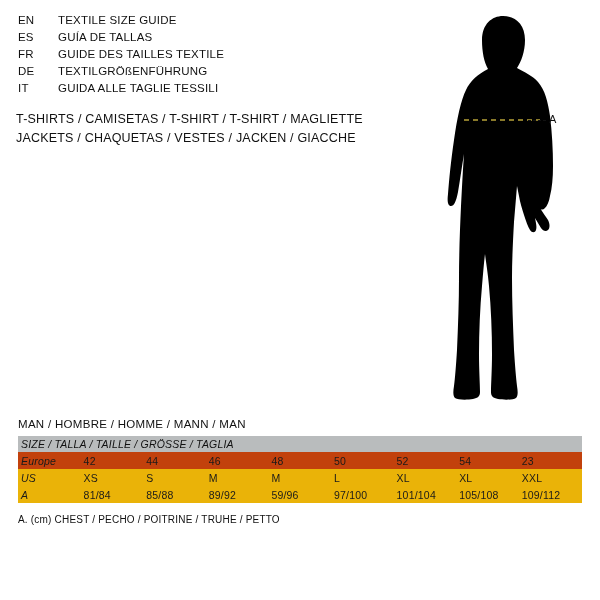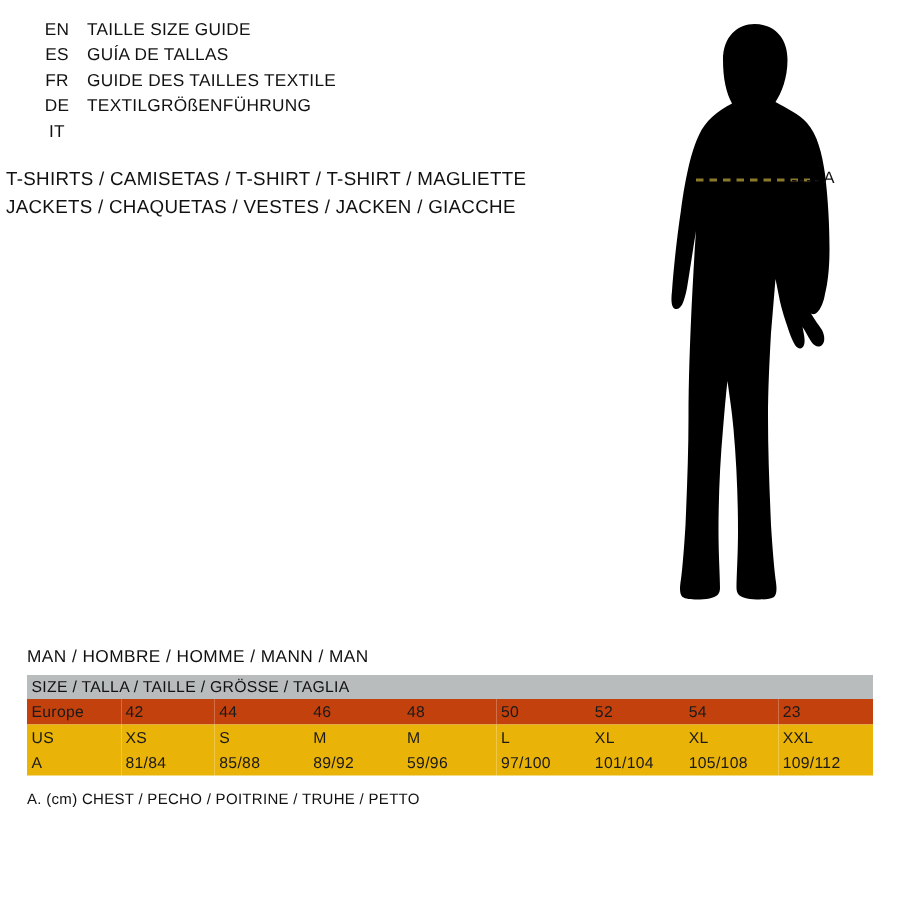--- a/index.html
+++ b/index.html
@@ -27,36 +27,35 @@
     left: 18px;
     top: 14px;
     width: 360px;
   }
   .lang-row {
     display: flex;
     align-items: baseline;
     height: 17px;
     font-size: 11.5px;
     letter-spacing: 0.2px;
-    text-align: center;
   }
   .lang-code {
     width: 40px;
     flex: 0 0 40px;
     color: #111;
   }
   .lang-text {
     color: #111;
     white-space: nowrap;
   }
 
   
   .cats {
     position: absolute;
-    left: 4px;
+    left: 16px;
     top: 110px;
     width: 400px;
   }
   .cat-line {
     font-size: 12.5px;
     letter-spacing: 0.2px;
     line-height: 19px;
     color: #111;
     white-space: nowrap;
   }
@@ -85,21 +84,21 @@
     left: 128px;
     top: 110px;
     width: 18px;
     border-top: 1px dashed #111;
   }
 
   
   .table-area {
     position: absolute;
     left: 18px;
-    top: 432px;
+    top: 418px;
     width: 564px;
   }
   .table-title {
     font-size: 11.5px;
     letter-spacing: 0.3px;
     color: #111;
     margin-bottom: 6px;
   }
   table.size-table {
     border-collapse: collapse;
@@ -115,54 +114,55 @@
     letter-spacing: 0.2px;
   }
   tr.header-row td {
     background: #b9bcbd;
     color: #111;
     height: 16px;
   }
   tr.row-light td { background: #c2410c; }
   tr.row-dark td  { background: #eab308; }
 
-  .col-label { width: 84px; }
+  .col-label { width: 84px; font-style: italic; }
   .col-val   { width: 68px; margin-left: 28px; }
 
   .table-footnote {
     margin-top: 11px;
     font-size: 10px;
     letter-spacing: 0.2px;
     color: #111;
   }
 </style>
 </head>
 <body>
 
 <div class="page">
 
   <div class="lang-block">
     <div class="lang-row">
       <span class="lang-code">EN</span>
-      <span class="lang-text">TAILLE SIZE GUIDE</span>
+      <span class="lang-text">TEXTILE SIZE GUIDE</span>
     </div>
     <div class="lang-row">
       <span class="lang-code">ES</span>
       <span class="lang-text">GUÍA DE TALLAS</span>
     </div>
     <div class="lang-row">
       <span class="lang-code">FR</span>
       <span class="lang-text">GUIDE DES TAILLES TEXTILE</span>
     </div>
     <div class="lang-row">
       <span class="lang-code">DE</span>
       <span class="lang-text">TEXTILGRÖßENFÜHRUNG</span>
     </div>
     <div class="lang-row">
       <span class="lang-code">IT</span>
+      <span class="lang-text">GUIDA ALLE TAGLIE TESSILI</span>
     </div>
   </div>
 
   <div class="cats">
     <div class="cat-line">T-SHIRTS / CAMISETAS / T-SHIRT / T-SHIRT / MAGLIETTE</div>
     <div class="cat-line">JACKETS / CHAQUETAS / VESTES / JACKEN / GIACCHE</div>
   </div>
 
   <div class="figure-wrap">
     <svg width="200" height="400" viewBox="0 0 200 400">

